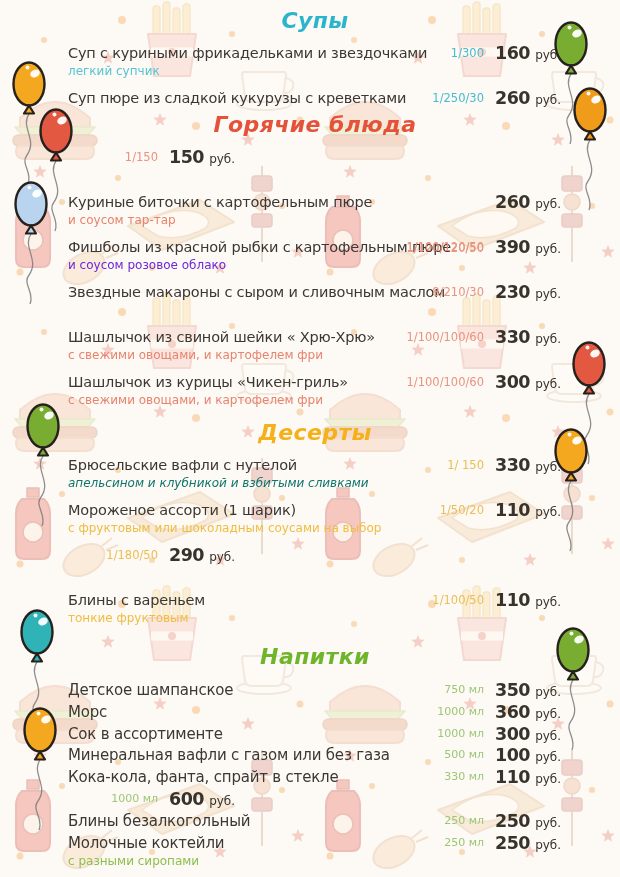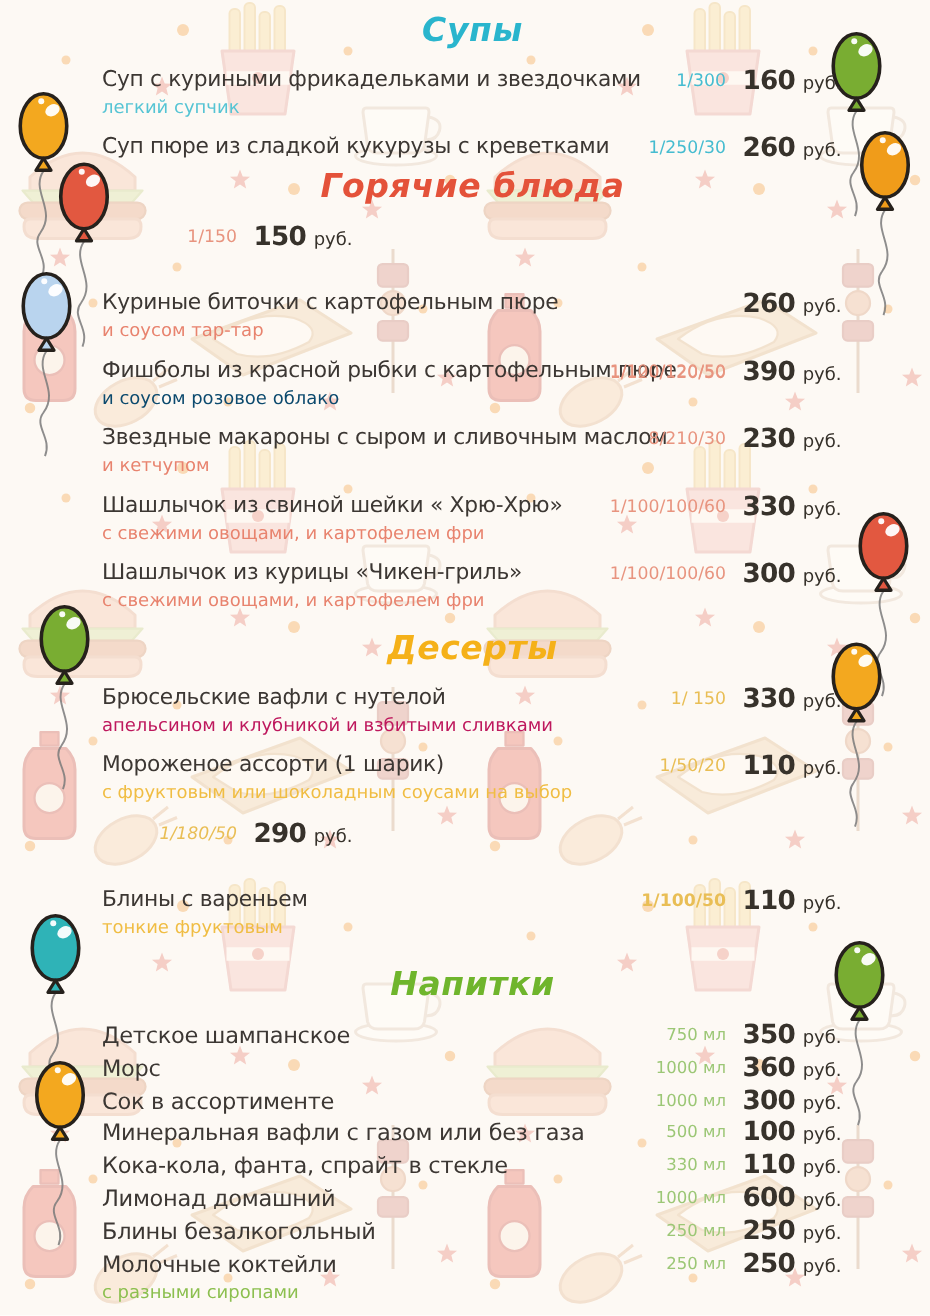--- a/index.html
+++ b/index.html
@@ -220,29 +220,28 @@
           <div class="left">
             <div class="iname">Куриные биточки с картофельным пюре</div>
             <div class="inote" style="color: rgb(232, 131, 110);">и соусом тар-тар</div>
           </div>
           <div class="portion" style="color: rgb(232, 148, 127); margin-top: 46px;">1/120/120/50</div>
           <div class="price"><span class="num">260</span> <span class="cur">руб.</span></div>
         </div>
         <div class="row">
           <div class="left">
             <div class="iname">Фишболы из красной рыбки с картофельным пюре</div>
-            <div class="inote" style="color: #0c4a6e;">и соусом розовое облако</div>
+            <div class="inote" style="color: #6d28d9;">и соусом розовое облако</div>
           </div>
           <div class="portion" style="color: rgb(232, 148, 127);">1/100/120/50</div>
           <div class="price"><span class="num">390</span> <span class="cur">руб.</span></div>
         </div>
         <div class="row">
           <div class="left">
             <div class="iname">Звездные макароны с сыром и сливочным маслом</div>
-            <div class="inote" style="color: rgb(232, 131, 110);">и кетчупом</div>
           </div>
           <div class="portion" style="color: rgb(232, 148, 127);">8/210/30</div>
           <div class="price"><span class="num">230</span> <span class="cur">руб.</span></div>
         </div>
         <div class="row">
           <div class="left">
             <div class="iname">Шашлычок из свиной шейки « Хрю-Хрю»</div>
             <div class="inote" style="color: rgb(232, 131, 110);">с свежими овощами, и картофелем фри</div>
           </div>
           <div class="portion" style="color: rgb(232, 148, 127);">1/100/100/60</div>
@@ -255,43 +254,43 @@
           </div>
           <div class="portion" style="color: rgb(232, 148, 127);">1/100/100/60</div>
           <div class="price"><span class="num">300</span> <span class="cur">руб.</span></div>
         </div>
       </section>
       <section class="section" style="top: 420px;">
         <h2 class="stitle" style="color: rgb(245, 177, 25);">Десерты</h2>
         <div class="row">
           <div class="left">
             <div class="iname">Брюсельские вафли с нутелой</div>
-            <div class="inote" style="color: #be185d;">апельсином и клубникой и взбитыми сливками</div>
+            <div class="inote" style="color: #0f766e; font-style: italic;">апельсином и клубникой и взбитыми сливками</div>
           </div>
           <div class="portion" style="color: rgb(233, 190, 85);">1/ 150</div>
           <div class="price"><span class="num">330</span> <span class="cur">руб.</span></div>
         </div>
         <div class="row">
           <div class="left">
             <div class="iname">Мороженое ассорти (1 шарик)</div>
             <div class="inote" style="color: rgb(240, 189, 67);">с фруктовым или шоколадным соусами на выбор</div>
           </div>
           <div class="portion" style="color: rgb(233, 190, 85);">1/50/20</div>
           <div class="price"><span class="num">110</span> <span class="cur">руб.</span></div>
         </div>
         <div class="row">
-          <div class="portion" style="color: rgb(233, 190, 85); font-style: italic;">1/180/50</div>
+          <div class="portion" style="color: rgb(233, 190, 85);">1/180/50</div>
           <div class="price"><span class="num">290</span> <span class="cur">руб.</span></div>
         </div>
         <div class="row">
           <div class="left">
             <div class="iname">Блины с вареньем</div>
             <div class="inote" style="color: rgb(240, 189, 67);">тонкие фруктовым</div>
           </div>
-          <div class="portion" style="color: rgb(233, 190, 85); font-weight: bold;">1/100/50</div>
+          <div class="portion" style="color: rgb(233, 190, 85);">1/100/50</div>
           <div class="price"><span class="num">110</span> <span class="cur">руб.</span></div>
         </div>
       </section>
       <section class="section compact" style="top: 644px;">
         <h2 class="stitle" style="color: rgb(111, 181, 44);">Напитки</h2>
         <div class="row">
           <div class="left">
             <div class="iname">Детское шампанское</div>
           </div>
           <div class="portion" style="color: rgb(156, 199, 118);">750 мл</div>
@@ -319,23 +318,20 @@
           <div class="price"><span class="num">100</span> <span class="cur">руб.</span></div>
         </div>
         <div class="row">
           <div class="left">
             <div class="iname">Кока-кола, фанта, спрайт в стекле</div>
           </div>
           <div class="portion" style="color: rgb(156, 199, 118);">330 мл</div>
           <div class="price"><span class="num">110</span> <span class="cur">руб.</span></div>
         </div>
         <div class="row">
-          <div class="left">
-            <div class="iname">Лимонад домашний</div>
-          </div>
           <div class="portion" style="color: rgb(156, 199, 118);">1000 мл</div>
           <div class="price"><span class="num">600</span> <span class="cur">руб.</span></div>
         </div>
         <div class="row">
           <div class="left">
             <div class="iname">Блины безалкогольный</div>
           </div>
           <div class="portion" style="color: rgb(156, 199, 118);">250 мл</div>
           <div class="price"><span class="num">250</span> <span class="cur">руб.</span></div>
         </div>

